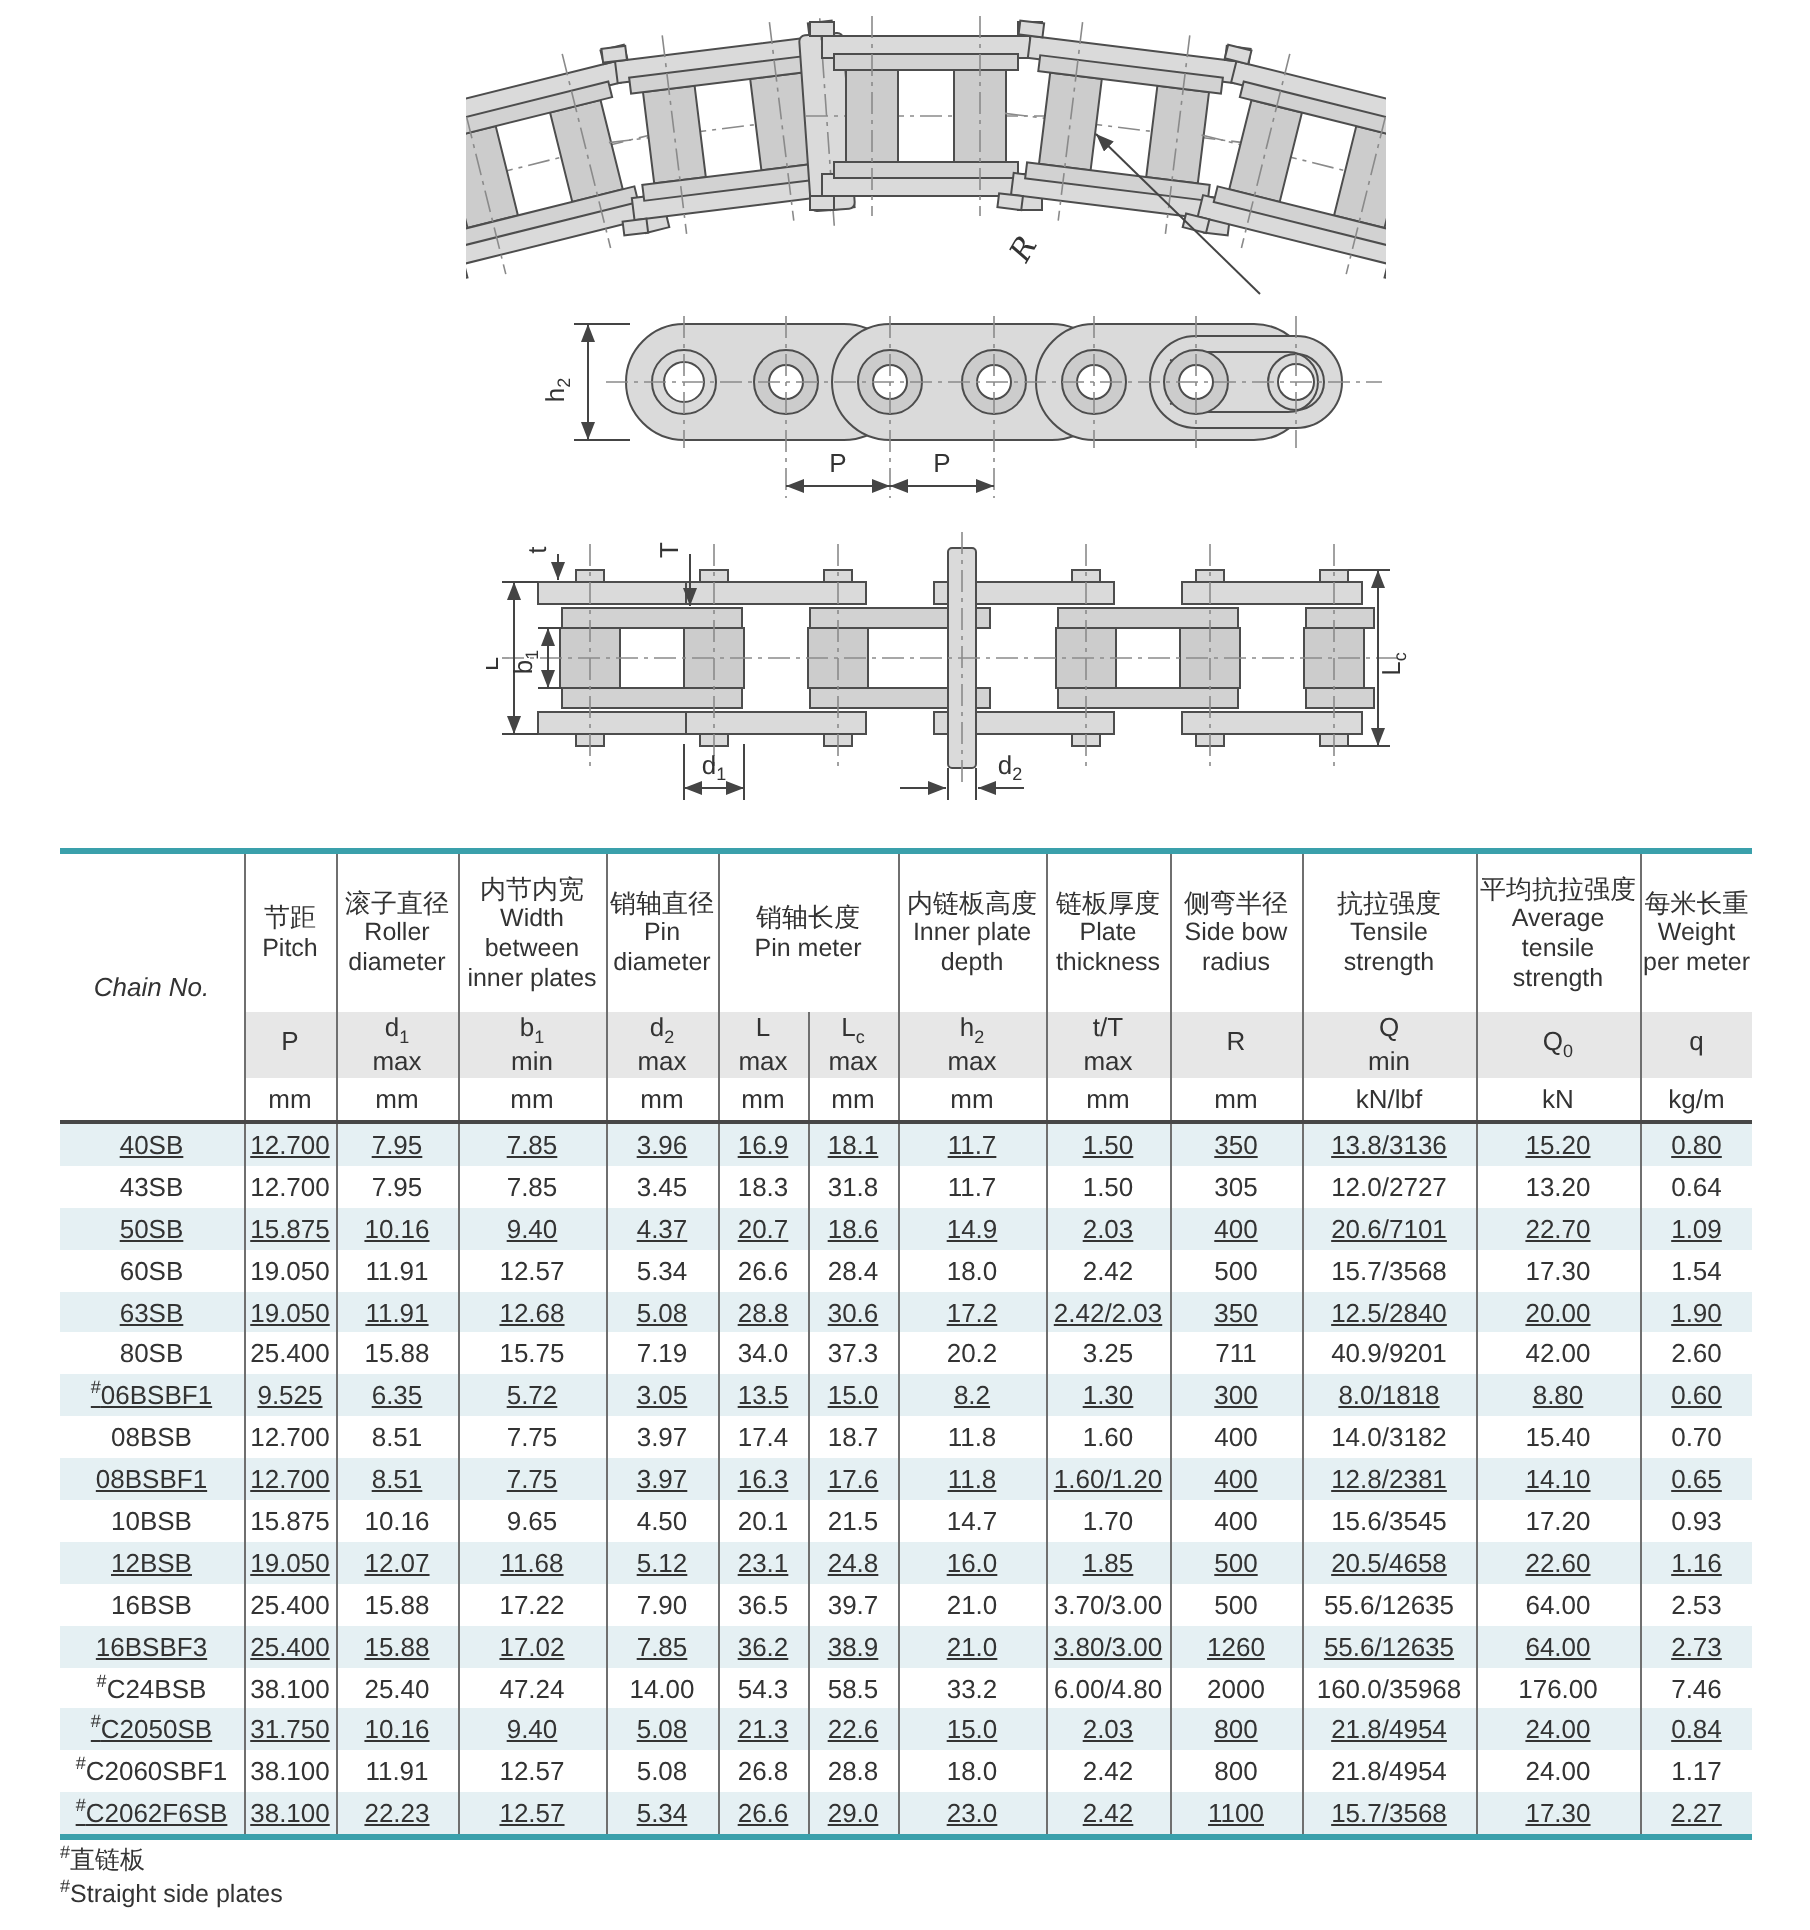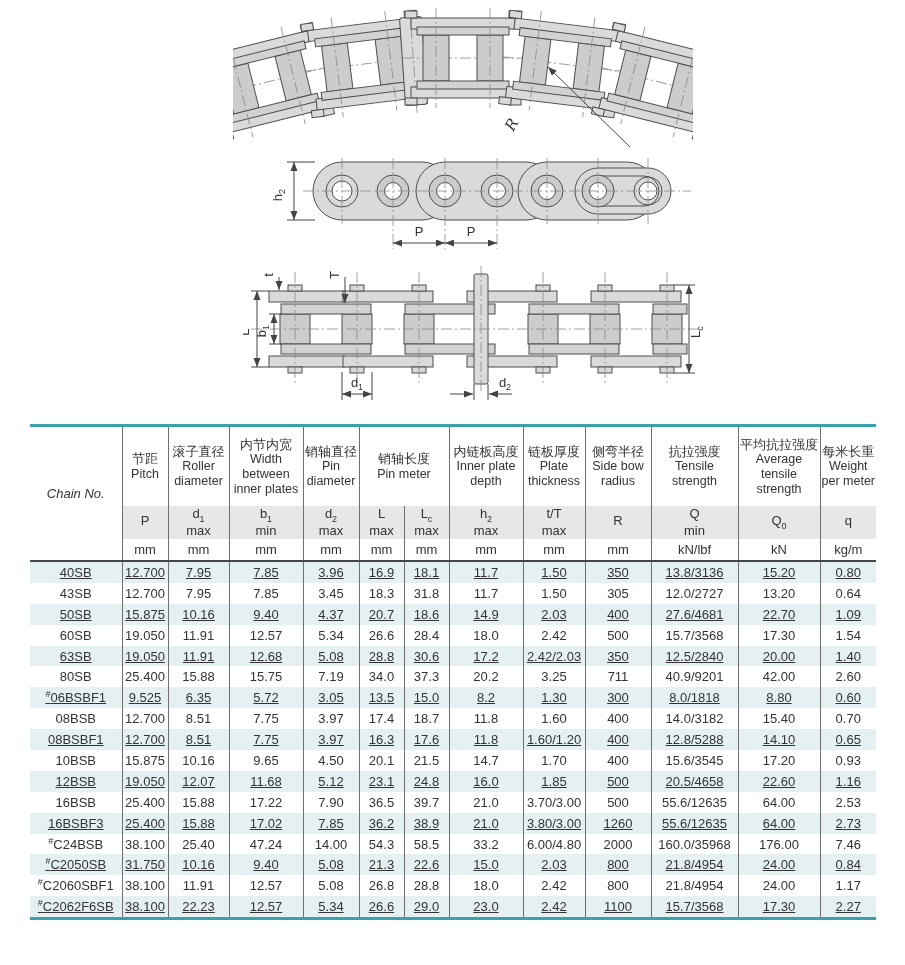--- a/index.html
+++ b/index.html
@@ -410,21 +410,21 @@
           <td>50SB</td>
           <td>15.875</td>
           <td>10.16</td>
           <td>9.40</td>
           <td>4.37</td>
           <td>20.7</td>
           <td>18.6</td>
           <td>14.9</td>
           <td>2.03</td>
           <td>400</td>
-          <td>27.6/4681</td>
+          <td>20.6/7101</td>
           <td>22.70</td>
           <td>1.09</td>
         </tr>
         <tr>
           <td>60SB</td>
           <td>19.050</td>
           <td>11.91</td>
           <td>12.57</td>
           <td>5.34</td>
           <td>26.6</td>
@@ -442,21 +442,21 @@
           <td>11.91</td>
           <td>12.68</td>
           <td>5.08</td>
           <td>28.8</td>
           <td>30.6</td>
           <td>17.2</td>
           <td>2.42/2.03</td>
           <td>350</td>
           <td>12.5/2840</td>
           <td>20.00</td>
-          <td>1.40</td>
+          <td>1.90</td>
         </tr>
         <tr>
           <td>80SB</td>
           <td>25.400</td>
           <td>15.88</td>
           <td>15.75</td>
           <td>7.19</td>
           <td>34.0</td>
           <td>37.3</td>
           <td>20.2</td>
@@ -500,21 +500,21 @@
           <td>08BSBF1</td>
           <td>12.700</td>
           <td>8.51</td>
           <td>7.75</td>
           <td>3.97</td>
           <td>16.3</td>
           <td>17.6</td>
           <td>11.8</td>
           <td>1.60/1.20</td>
           <td>400</td>
-          <td>12.8/5288</td>
+          <td>12.8/2381</td>
           <td>14.10</td>
           <td>0.65</td>
         </tr>
         <tr>
           <td>10BSB</td>
           <td>15.875</td>
           <td>10.16</td>
           <td>9.65</td>
           <td>4.50</td>
           <td>20.1</td>
@@ -627,14 +627,18 @@
           <td>23.0</td>
           <td>2.42</td>
           <td>1100</td>
           <td>15.7/3568</td>
           <td>17.30</td>
           <td>2.27</td>
         </tr>
       </tbody>
   </table>
 
+  <div class="footnotes">
+    <div><sup class="hash">#</sup><span>直链板</span></div>
+    <div><sup class="hash">#</sup><span>Straight side plates</span></div>
+  </div>
 
 </div>
 
 </body></html>

